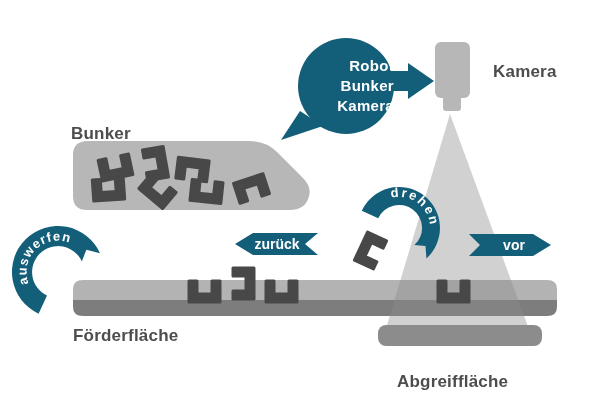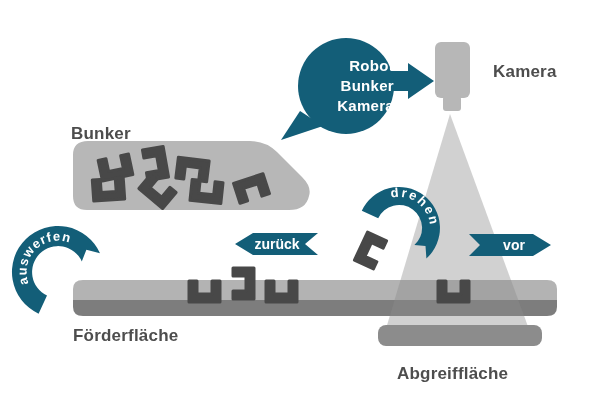--- a/index.html
+++ b/index.html
@@ -85,14 +85,14 @@
 
   <div class="badge-text">
     <div>Robot</div>
     <div>Bunker</div>
     <div>Kamera</div>
   </div>
 
   <div class="lbl" style="left:71px;top:124px;">Bunker</div>
   <div class="lbl" style="left:493px;top:62px;">Kamera</div>
   <div class="lbl" style="left:73px;top:326px;">Förderfläche</div>
-  <div class="lbl" style="left:397px;top:364px;">Abgreiffläche</div>
+  <div class="lbl" style="left:397px;top:372px;">Abgreiffläche</div>
 </div>
 
 </body></html>

